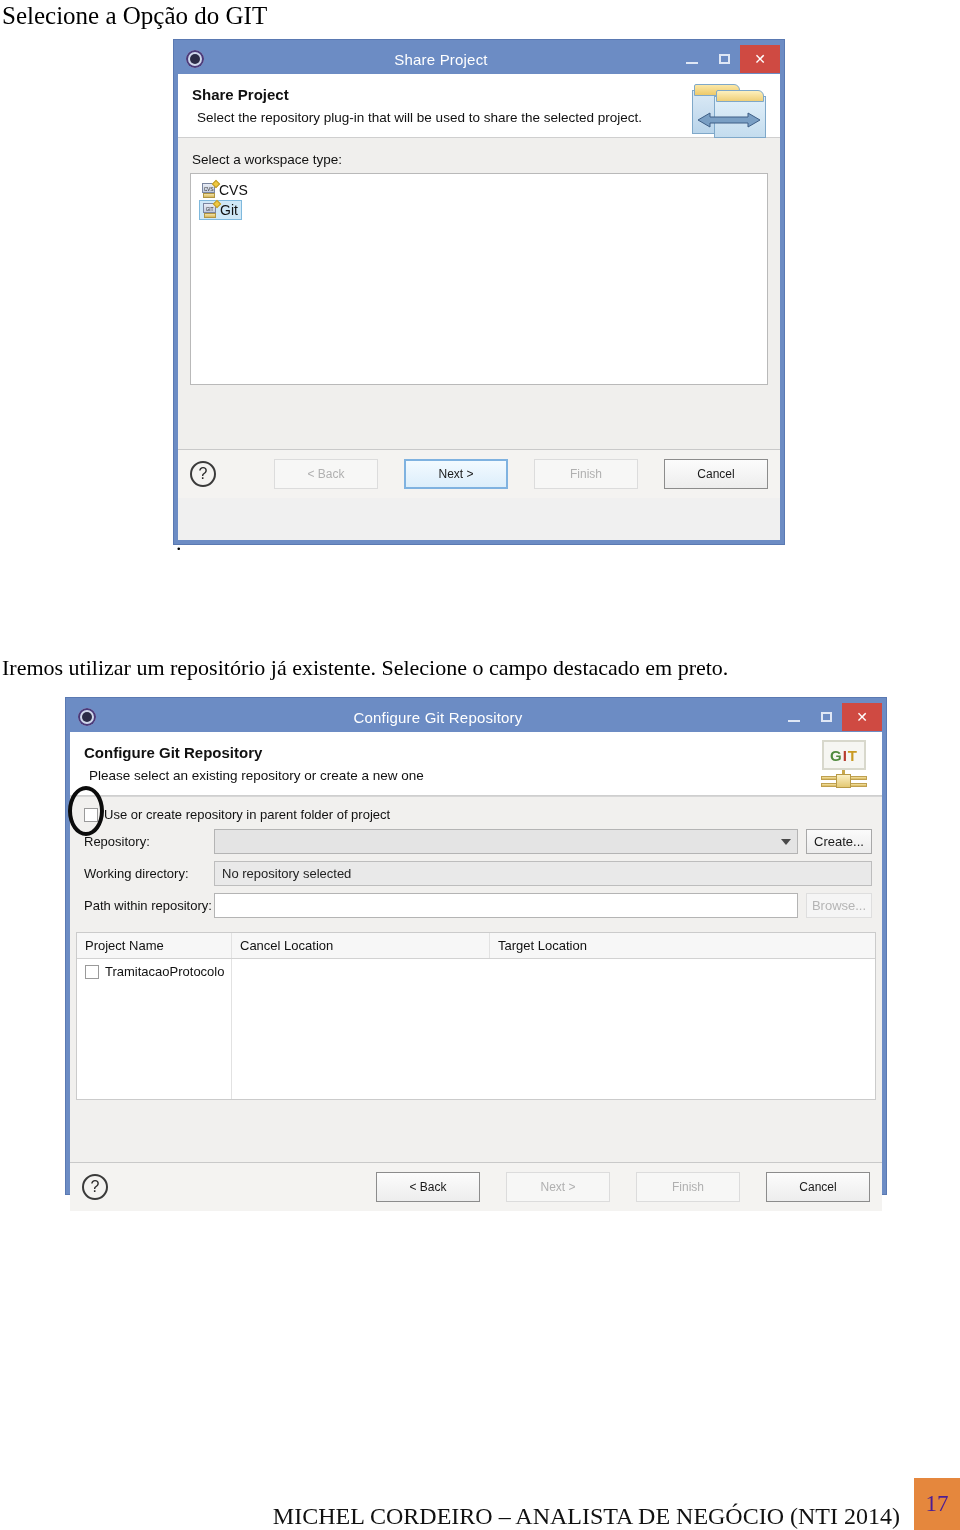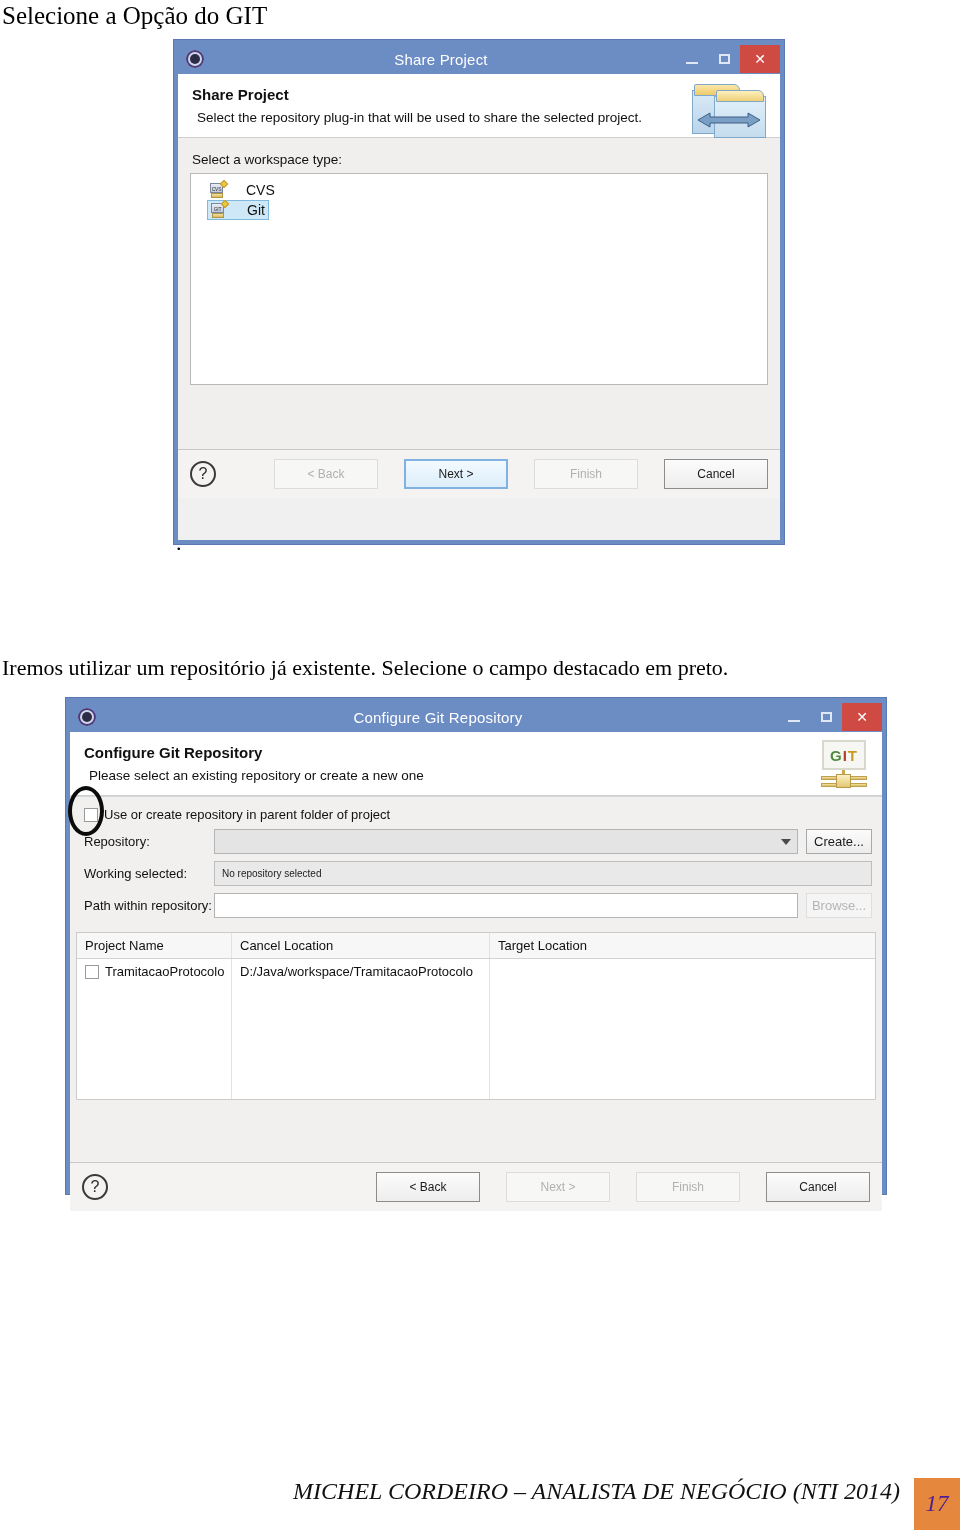--- a/index.html
+++ b/index.html
@@ -147,22 +147,22 @@
   .d1-label {
     font-family:"Liberation Sans", sans-serif;
     font-size: 13.5px; color:#111;
     margin: 4px 0 6px 2px;
   }
   .repo-list {
     background:#ffffff; border:1px solid #b9b9b9;
     height: 212px; padding:6px 4px;
   }
   .repo-item {
-    display:flex; align-items:center; gap:20px;
-    padding: 1px 3px; margin: 1px 12px;
+    display:flex; align-items:center; gap:1px;
+    padding: 1px 3px; margin: 1px 4px;
     font-family:"Liberation Sans", sans-serif; font-size:14px; color:#111;
     width: fit-content;
   }
   .repo-item.selected { background:#cfe8f7; border:1px solid #7fb9dd; }
   .repo-ico {
     width:16px; height:15px; position:relative; flex:0 0 16px;
   }
   .repo-ico .sq {
     position:absolute; left:0; top:0; width:13px; height:10px;
     background:linear-gradient(#e9edf5,#c2cbdd); border:1px solid #7b86a0;
@@ -229,21 +229,21 @@
     flex:1; height:25px; background:#e4e4e4; border:1px solid #b4b4b4;
     display:flex; align-items:center; justify-content:flex-end; padding-right:6px;
   }
   .fcombo .caret {
     width:0;height:0;border-left:5px solid transparent;border-right:5px solid transparent;
     border-top:6px solid #4a4a4a;
   }
   .ftext-ro {
     flex:1; height:25px; background:#e9e9e9; border:1px solid #bdbdbd;
     display:flex; align-items:center; padding-left:7px;
-    font-family:"Liberation Sans", sans-serif; font-size:10px; color:#222;
+    font-family:"Liberation Sans", sans-serif; font-size:13px; color:#222;
   }
   .ftext {
     flex:1; height:25px; background:#ffffff; border:1px solid #b4b4b4;
   }
   .sidebtn {
     margin-left:8px; height:25px; min-width:66px;
     font-family:"Liberation Sans", sans-serif; font-size:13px;
     background:linear-gradient(#fbfbfb,#ececec); border:1px solid #a8a8a8;
     display:flex; align-items:center; justify-content:center; color:#1a1a1a;
     flex:0 0 66px;
@@ -282,21 +282,21 @@
   
   .stray-dot {
     position:absolute; left:176px; top:530px;
     font-family:"Liberation Serif", serif; font-size:22px; color:#000;
   }
 
   
   .footer {
     position:absolute; left:0; right:0; bottom:0;
     height: 52px;
-    display:flex; align-items:flex-start; justify-content:flex-end;font-style:italic;
+    display:flex; align-items:flex-end; justify-content:flex-end;
   }
   .footer-text {
     font-family:"Liberation Serif", serif;
     font-size: 24px; color:#111;
     margin-right: 14px;
     white-space:nowrap;
   }
   .footer-page {
     width: 46px; height: 52px;
     background:#e5873d;
@@ -432,21 +432,21 @@
 
       <div class="frow">
         <span class="flabel">Repository:</span>
         <span class="fcombo">
           <span class="caret"></span>
         </span>
         <span class="sidebtn">Create...</span>
       </div>
 
       <div class="frow">
-        <span class="flabel">Working selected:</span>
+        <span class="flabel">Working directory:</span>
         <span class="ftext-ro">No repository selected</span>
       </div>
 
       <div class="frow">
         <span class="flabel">Path within repository:</span>
         <span class="ftext"></span>
         <span class="sidebtn disabled">Browse...</span>
       </div>
     </div>
 
@@ -455,23 +455,20 @@
         <div class="col1">Project Name</div>
         <div class="col2">Cancel Location</div>
         <div class="col3">Target Location</div>
       </div>
       <div class="tbl-body">
         <div class="c col1">
           <div class="tbl-row-cell">
             <span class="chk"></span>
             <span>TramitacaoProtocolo</span>
           </div>
-        </div>
-        <div class="c col2">
-          <div class="tbl-row-cell">D:/Java/workspace/TramitacaoProtocolo</div>
         </div>
         <div class="c col3">
           <div class="tbl-row-cell"></div>
         </div>
       </div>
     </div>
 
     <div class="d2-pad"></div>
   </div>
 

